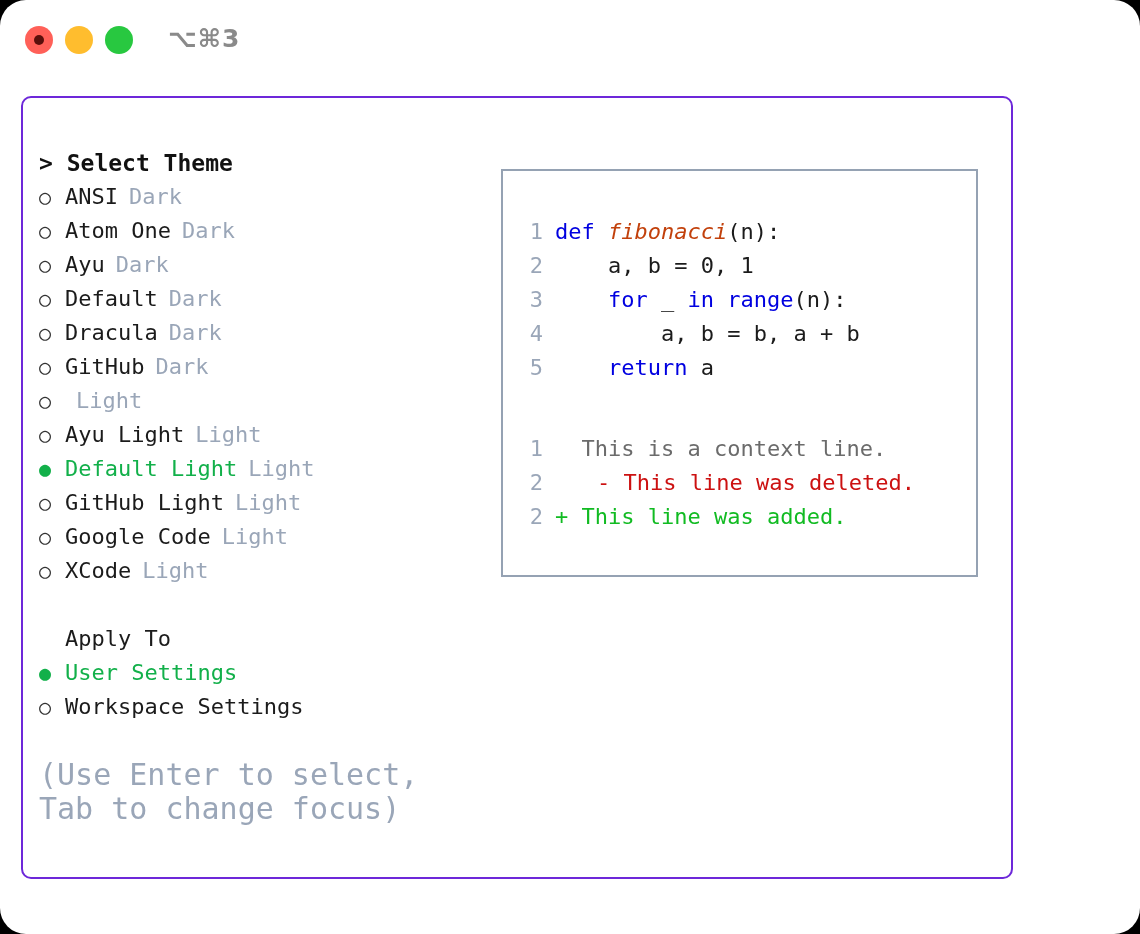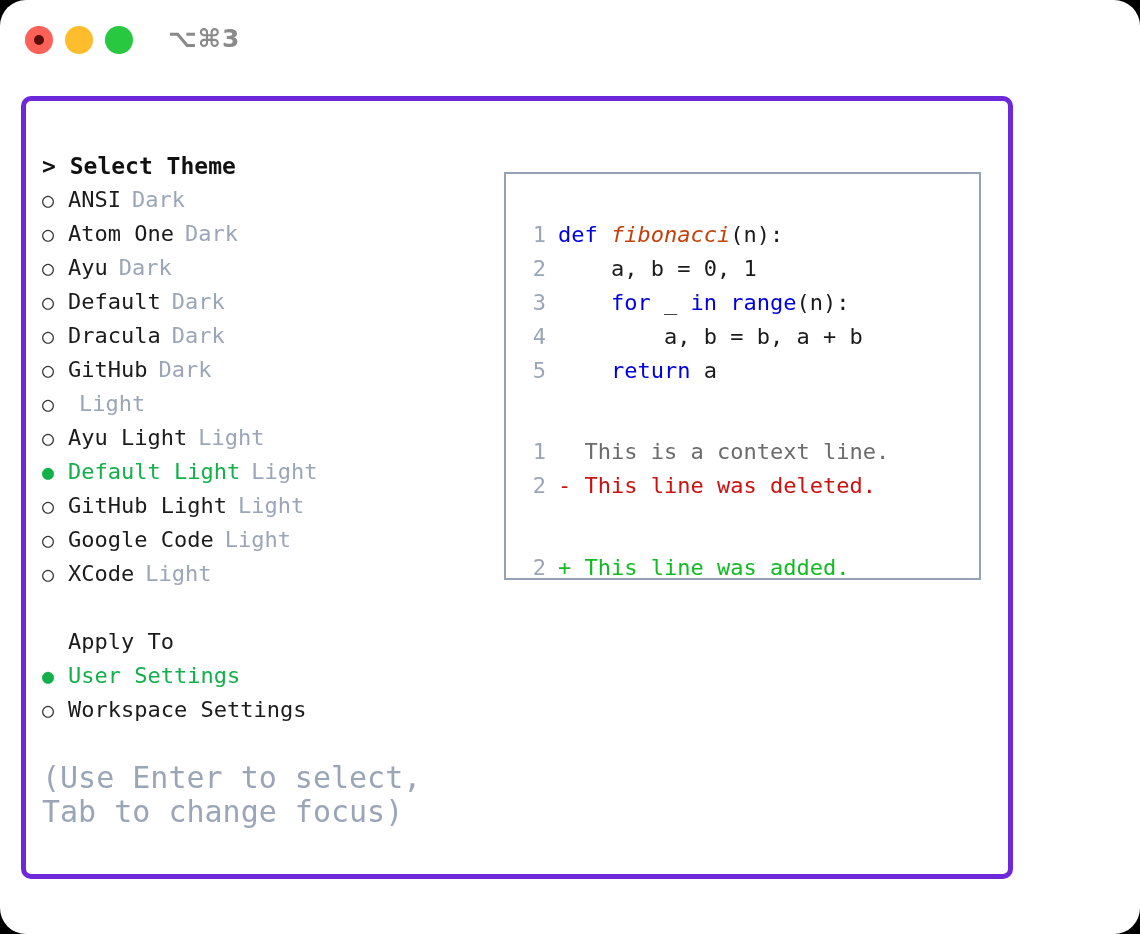--- a/index.html
+++ b/index.html
@@ -62,21 +62,21 @@
     font-family: "DejaVu Sans", "Liberation Sans", sans-serif;
   }
 
   
   #panel {
     position: absolute;
     left: 21px;
     top: 96px;
     width: 992px;
     height: 783px;
-    border: 5px solid #6d28d9;
+    border: 2px solid #6d28d9;
     border-radius: 10px;
     box-sizing: border-box;
     background: #ffffff;
   }
 
   
   #left-col {
     position: absolute;
     left: 16px;
     top: 48px;
@@ -172,22 +172,22 @@
     flex: 0 0 26px;
     text-align: right;
     color: #9aa6b8;
     margin-right: 12px;
   }
   .code-text { color: #1b1b1b; }
   .kw   { color: #0000e0; }
   .fn   { color: #c2410c; font-style: italic; }
   .blank-line { height: 34px; }
   .diff-ctx { color: #6b6b6b; margin-top: 13px; }
-  .diff-del { color: #cc1111; }
-  .diff-add { color: #11bb22; margin-top: 48px; }
+  .diff-del { color: #cc1111; margin-left: 42px; }
+  .diff-add { color: #11bb22; }
 </style>
 </head>
 <body>
 
 <div id="window">
 
   <div id="titlebar">
     <div class="dot" id="dot-close"></div>
     <div class="dot" id="dot-min"></div>
     <div class="dot" id="dot-max"></div>

